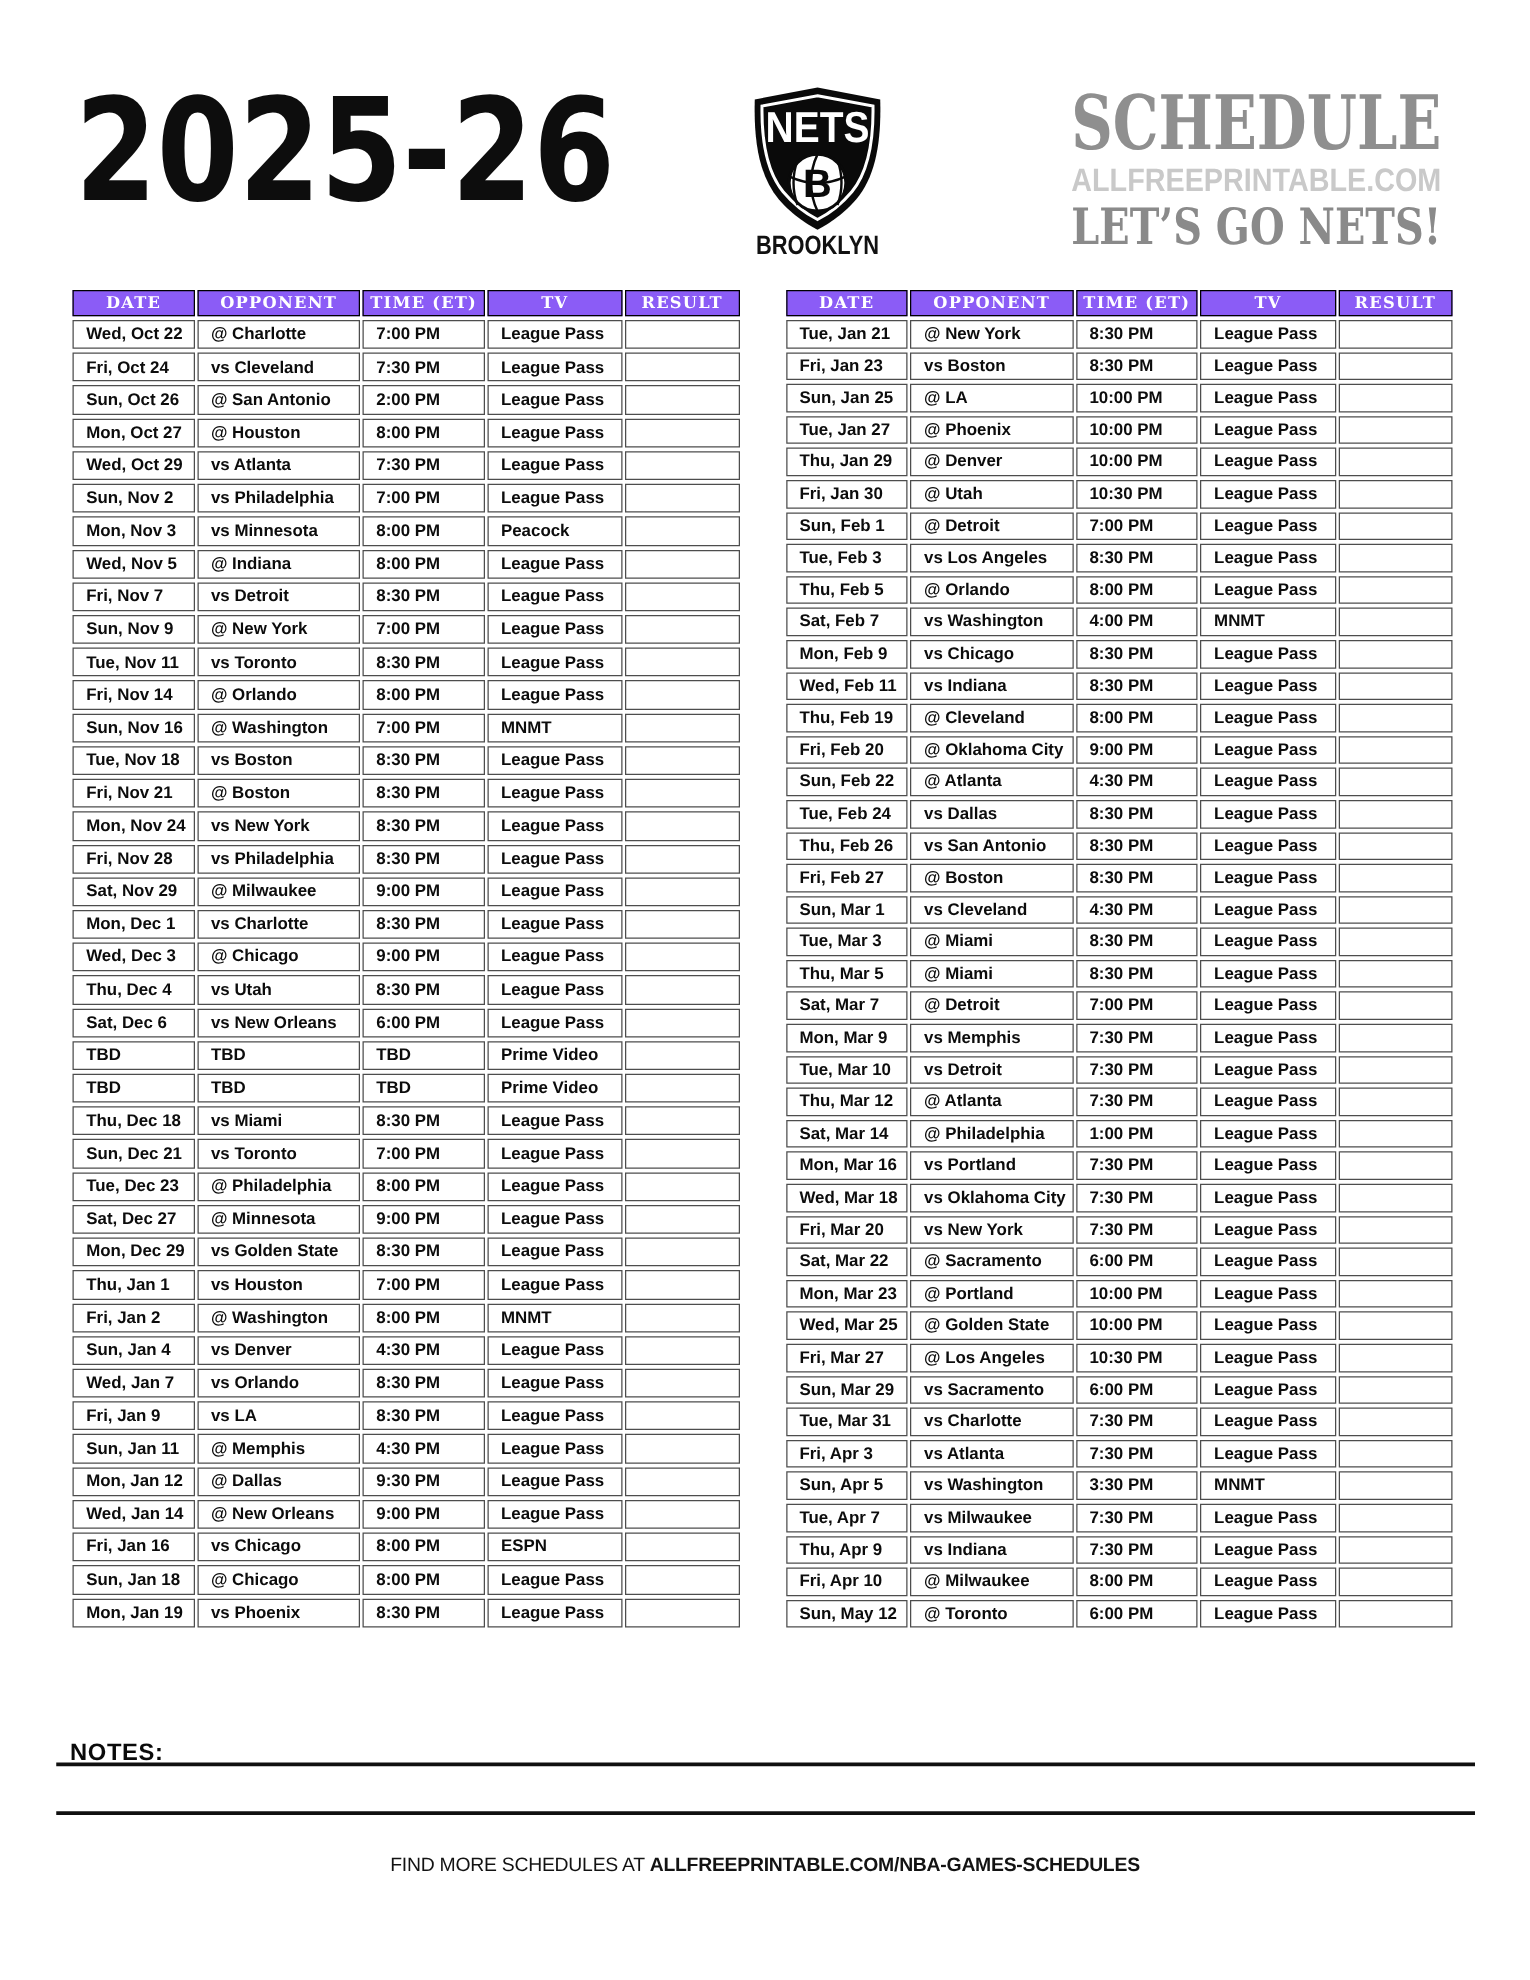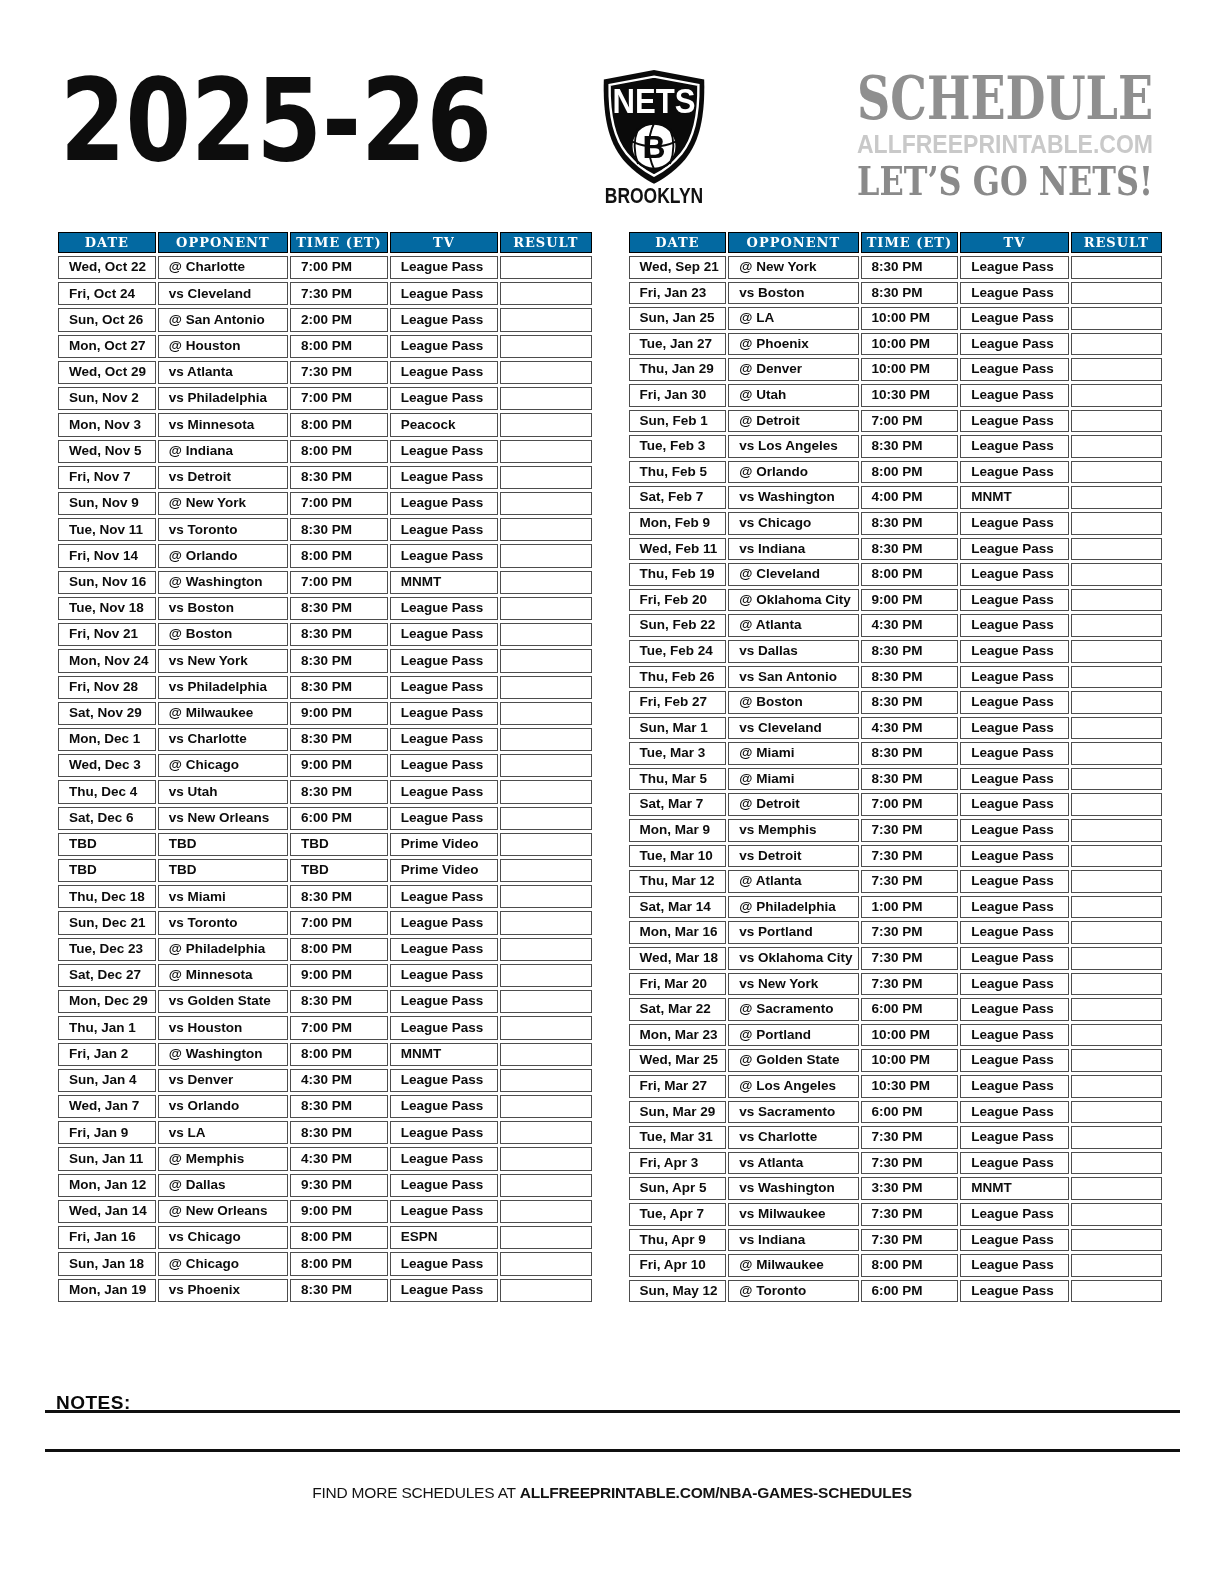--- a/index.html
+++ b/index.html
@@ -22,21 +22,21 @@
   .tables {
     position: absolute; left: 56px; top: 229px; width: 1108px;
     display: flex; gap: 33px;
   }
   table.sched {
     flex: 1; width: 50%;
     border-collapse: separate; border-spacing: 2px 3px;
     table-layout: fixed;
   }
   table.sched th {
-    background: #0369a1; color: #ffffff;
+    background: #8b5cf6; color: #ffffff;
     font-family: "DejaVu Serif", serif;
     font-weight: bold; font-size: 13px; letter-spacing: 1px;
     height: 20px; padding: 2px 0; text-align: center;
     border: 1px solid #000000;
   }
   table.sched td {
     border: 1px solid #4d4d4d;
     background: #ffffff;
     color: #0c0c0c;
     font-weight: bold; font-size: 13.5px;
@@ -398,21 +398,21 @@
           <tr>
             <th class="c0">DATE</th>
             <th class="c1">OPPONENT</th>
             <th class="c2">TIME (ET)</th>
             <th class="c3">TV</th>
             <th class="c4">RESULT</th>
           </tr>
         </thead>
         <tbody>
           <tr>
-            <td class="c0">Wed, Sep 21</td>
+            <td class="c0">Tue, Jan 21</td>
             <td class="c1">@ New York</td>
             <td class="c2">8:30 PM</td>
             <td class="c3">League Pass</td>
             <td class="c4"></td>
           </tr>
           <tr>
             <td class="c0">Fri, Jan 23</td>
             <td class="c1">vs Boston</td>
             <td class="c2">8:30 PM</td>
             <td class="c3">League Pass</td>

